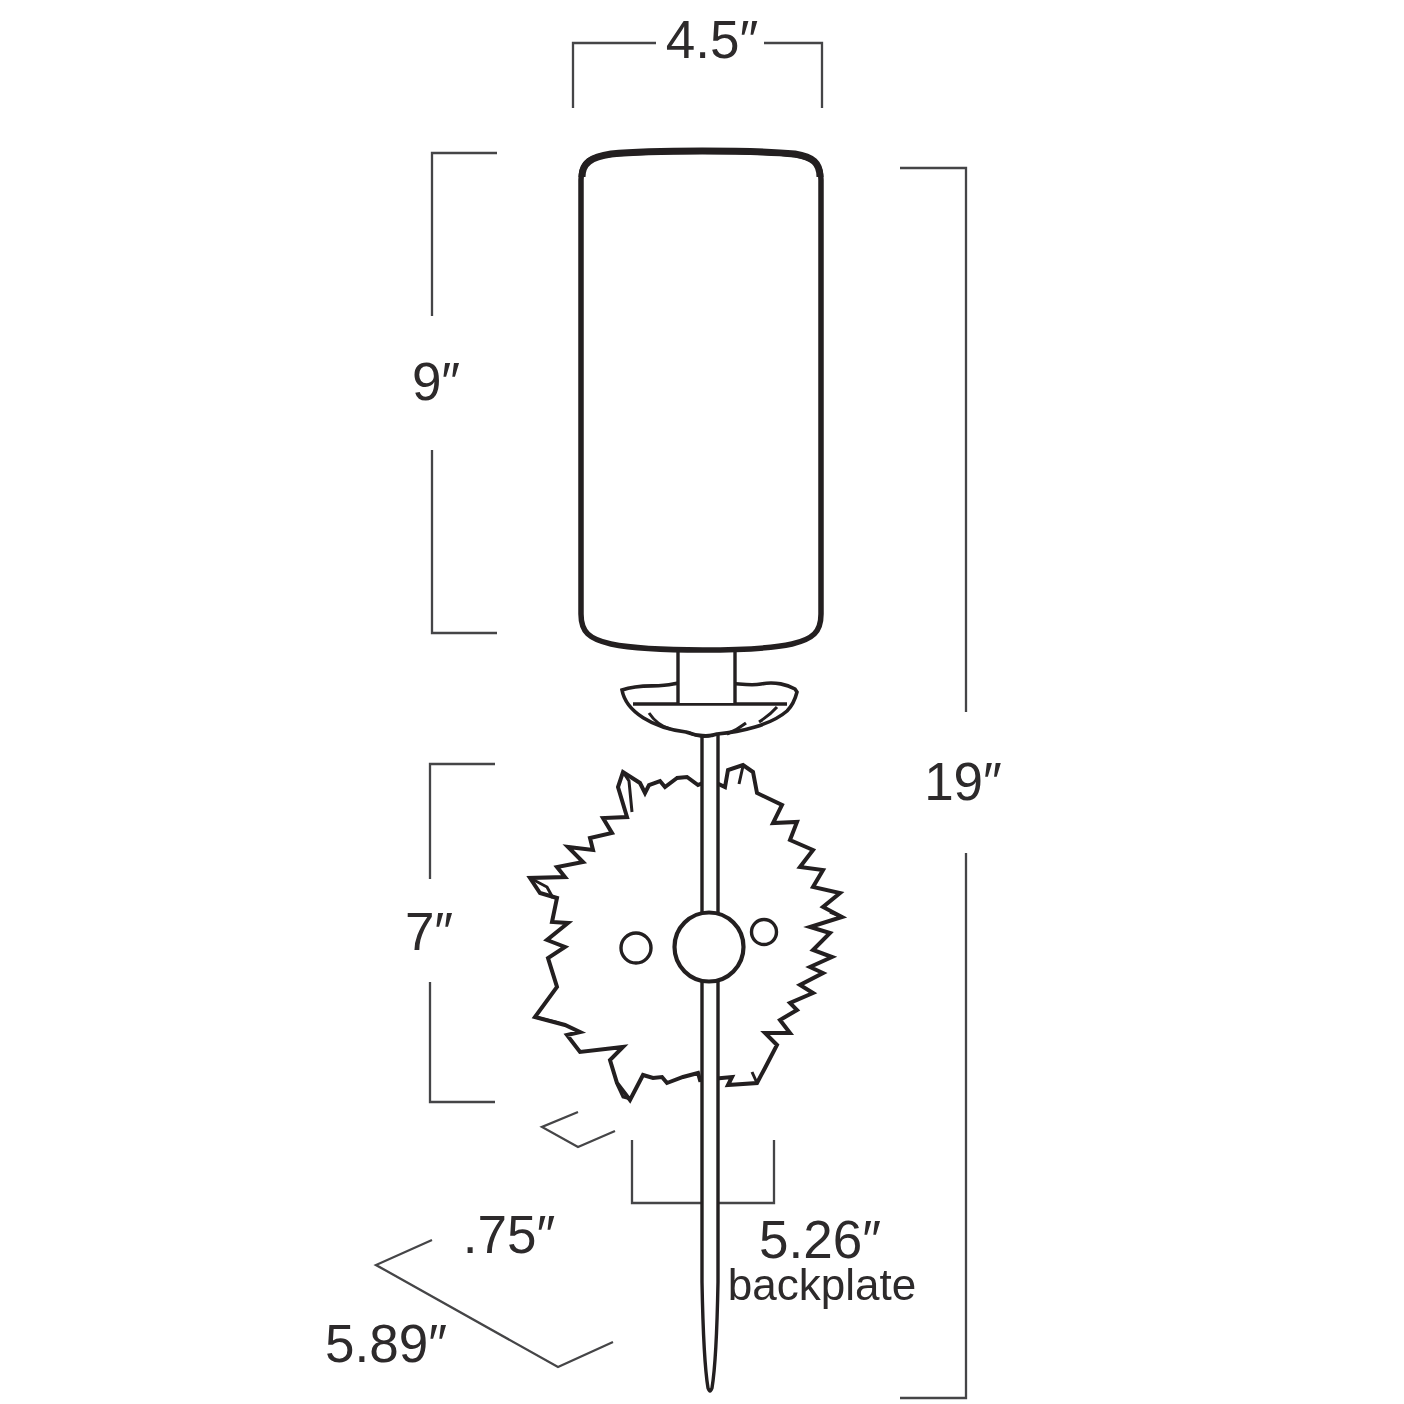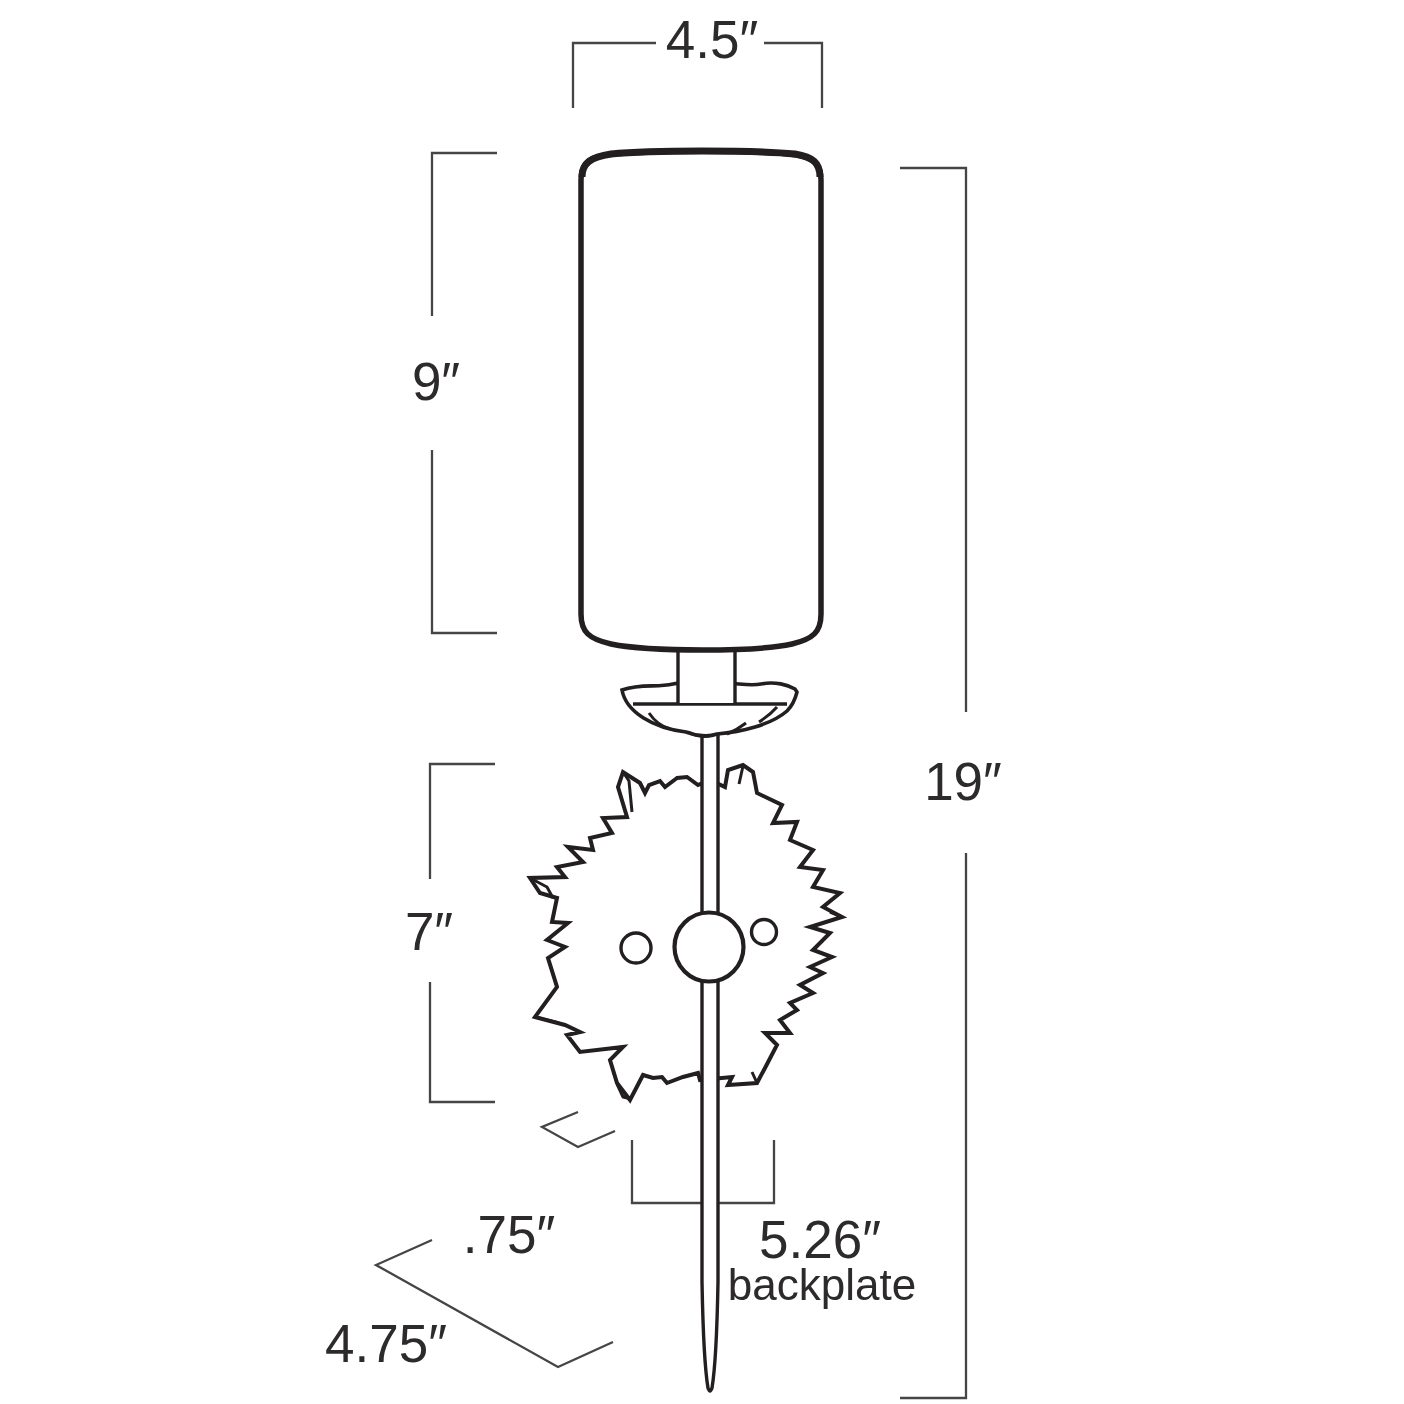--- a/index.html
+++ b/index.html
@@ -96,14 +96,14 @@
     </g>
   </svg>
 
   <div class="dim-label" style="left:712px;top:39px">4.5″</div>
   <div class="dim-label" style="left:436px;top:381px">9″</div>
   <div class="dim-label" style="left:963px;top:781px">19″</div>
   <div class="dim-label" style="left:429px;top:931px">7″</div>
   <div class="dim-label" style="left:509px;top:1234px">.75″</div>
   <div class="dim-label" style="left:820px;top:1239px">5.26″</div>
   <div class="dim-label caption" style="left:822px;top:1285px">backplate</div>
-  <div class="dim-label" style="left:386px;top:1343px">4.75″</div>
+  <div class="dim-label" style="left:386px;top:1343px">5.89″</div>
 </div>
 
 </body></html>

